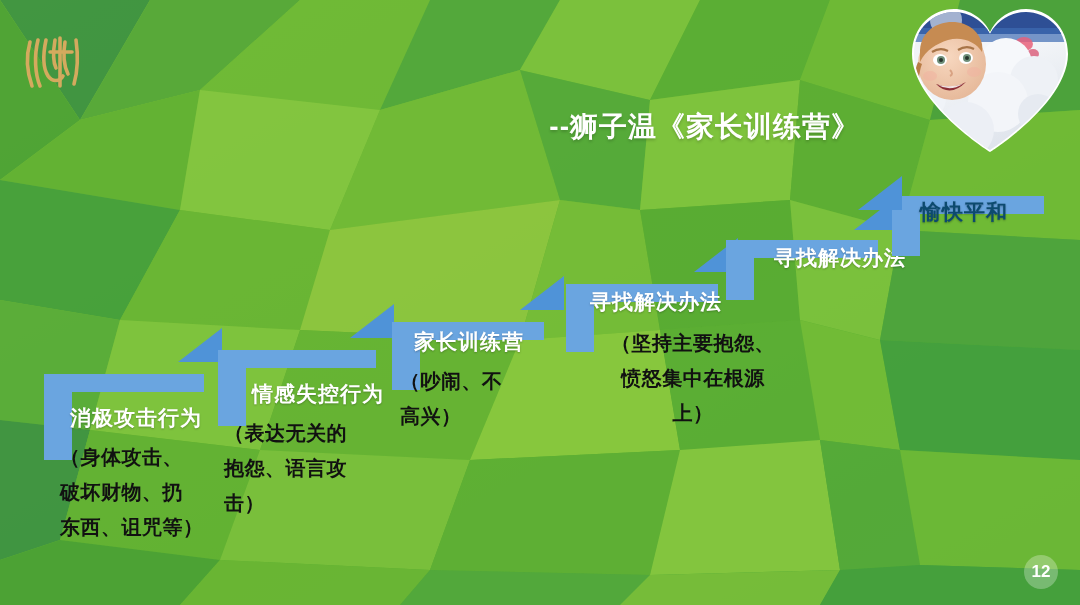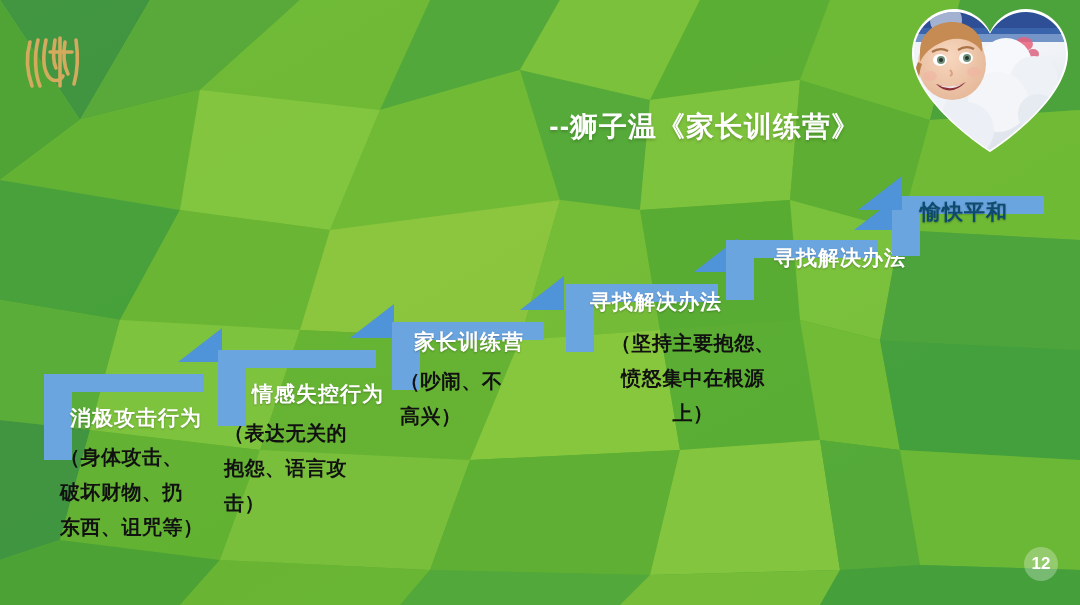--- a/index.html
+++ b/index.html
@@ -46,21 +46,21 @@
     color:#ffffff;font-size:21px;letter-spacing:1px;
     text-shadow:0 1px 2px rgba(0,0,0,.25);
   }
   .step-title.accent{color:#0c4a6e;text-shadow:0 1px 2px rgba(0,0,0,.3);}
   .step-desc{
     position:absolute;color:#111111;font-weight:bold;font-size:20px;
     line-height:1.75;letter-spacing:0.5px;
   }
   
   .page-badge{
-    position:absolute;right:22px;bottom:24px;
+    position:absolute;right:22px;bottom:16px;
     width:34px;height:34px;border-radius:50%;
     background:rgba(255,255,255,.28);
     color:#ffffff;font-size:17px;font-weight:bold;
     display:flex;align-items:center;justify-content:center;
   }
 </style>
 </head>
 <body>
 
 <div class="slide">

